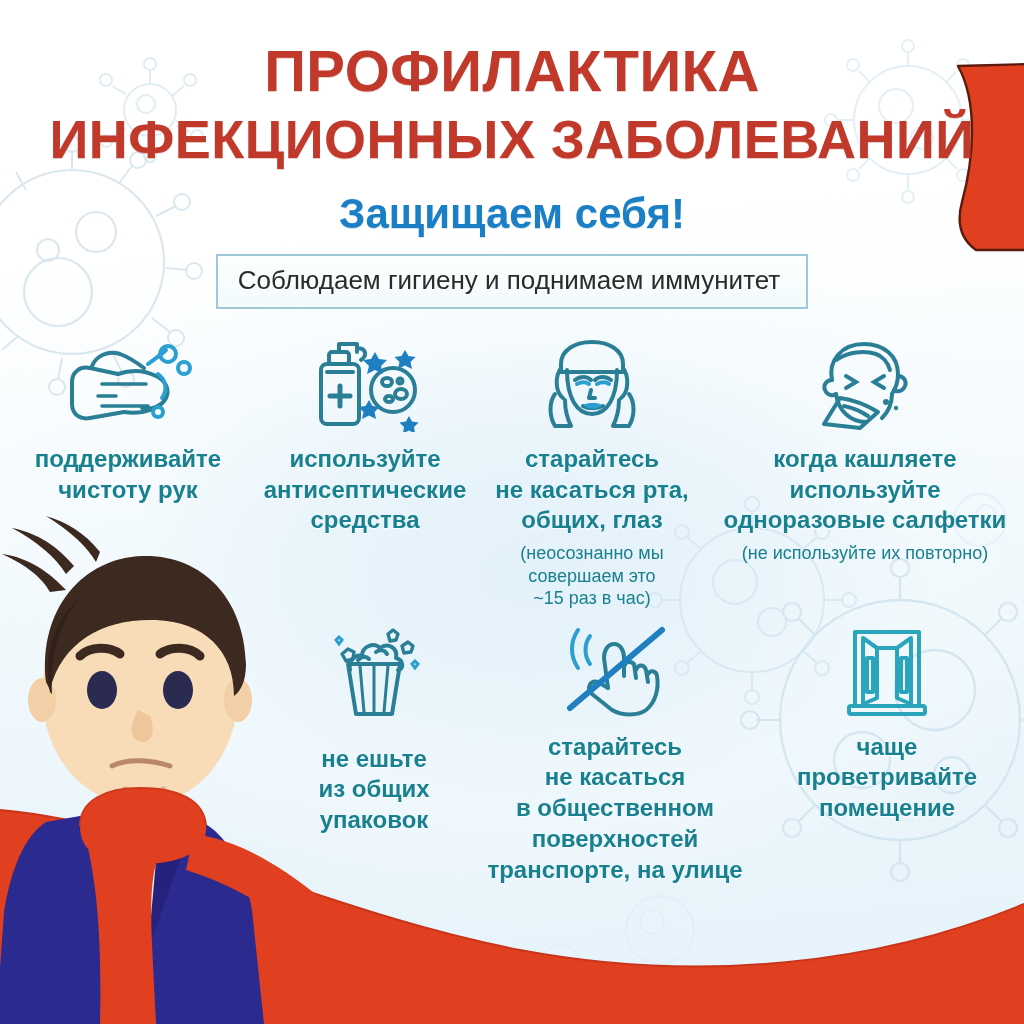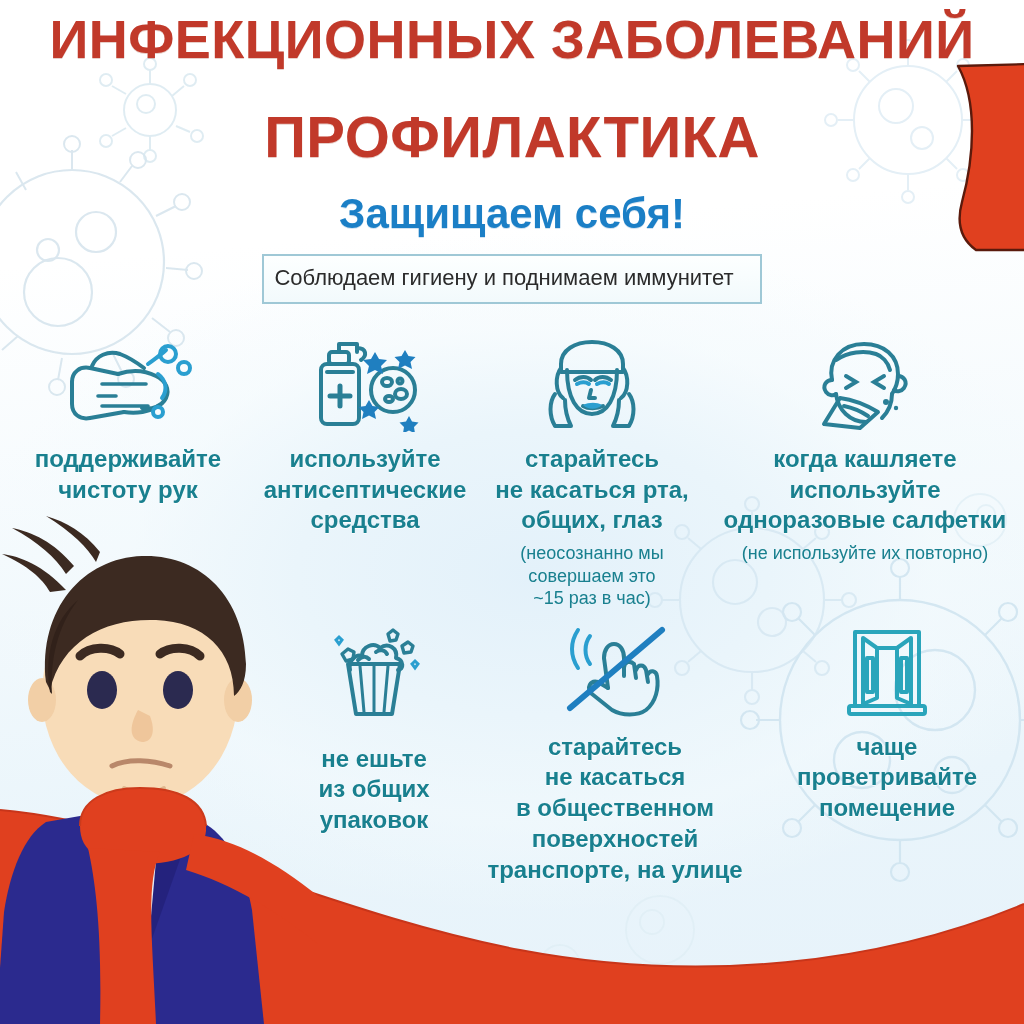--- a/index.html
+++ b/index.html
@@ -80,22 +80,22 @@
     font-size: 42px;
     margin-top: 24px;
     text-shadow: 0 1px 0 rgba(30,110,180,0.2);
   }
 
   .tagline-wrap { display: flex; justify-content: center; margin-top: 16px; }
   .tagline {
     border: 2px solid #9fc8d6;
     background: linear-gradient(180deg, #fdffff 0%, #f2fafc 100%);
     color: #2b2b2b;
-    font-size: 22px;
-    padding: 9px 26px 11px 10px;
+    font-size: 26px;
+    padding: 9px 26px 11px 20px;
     white-space: nowrap;
   }
 
   
   .grid {
     position: absolute;
     left: 0; top: 336px;
     width: 1024px;
   }
   .row { display: flex; width: 1024px; }
@@ -286,22 +286,22 @@
       <path d="M92 322 C 92 296, 118 284, 152 284 C 190 284, 216 296, 218 322
                C 220 348, 192 360, 152 360 C 112 360, 92 348, 92 322 Z" fill="#e0401f"></path>
       <path d="M100 344 C 108 380, 114 430, 112 520 L168 520 C 164 430, 158 380, 172 348 Z" fill="#e0401f"></path>
 
       <path d="M206 330 C 250 336, 290 360, 330 392 L330 440 C 282 402, 238 378, 198 366 Z" fill="#e0401f"></path>
       <path d="M92 322 C 92 296, 118 284, 152 284 C 190 284, 216 296, 218 322" fill="none" stroke="#cc3a1b" stroke-width="2"></path>
     </svg>
   </div>
 
   <div class="header">
+    <div class="title title-l1">ПРОФИЛАКТИКА</div>
     <div class="title title-l2">ИНФЕКЦИОННЫХ ЗАБОЛЕВАНИЙ</div>
-    <div class="title title-l1">ПРОФИЛАКТИКА</div>
     <div class="subtitle">Защищаем себя!</div>
     <div class="tagline-wrap">
       <div class="tagline">Соблюдаем гигиену и поднимаем иммунитет</div>
     </div>
   </div>
 
   <div class="grid">
 
     <div class="row row-1">
 

